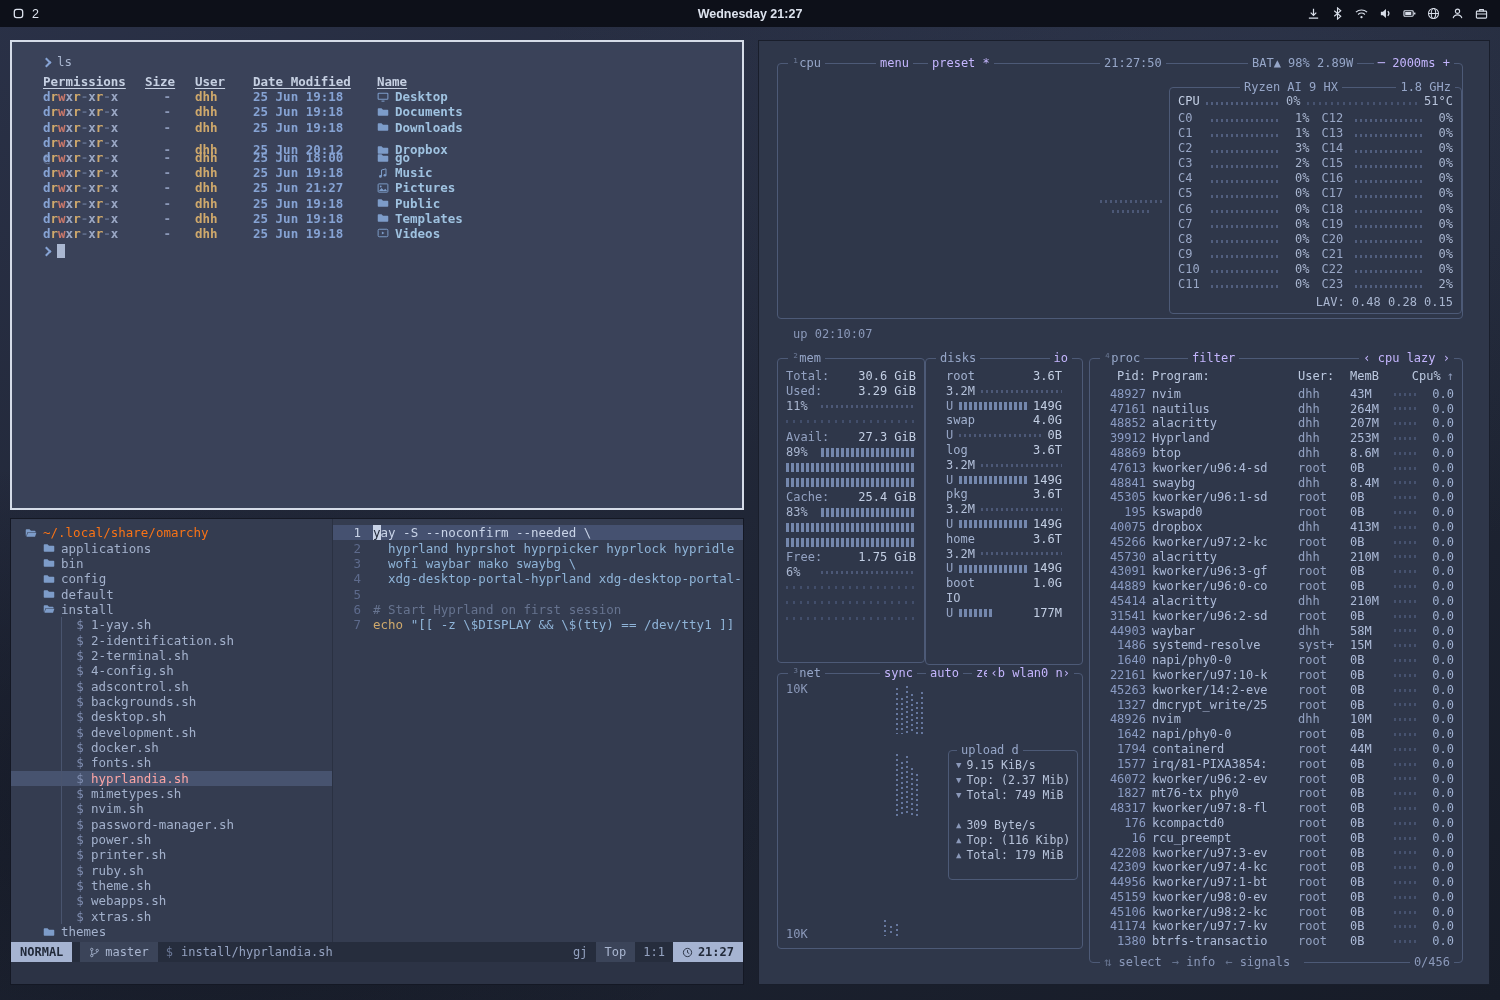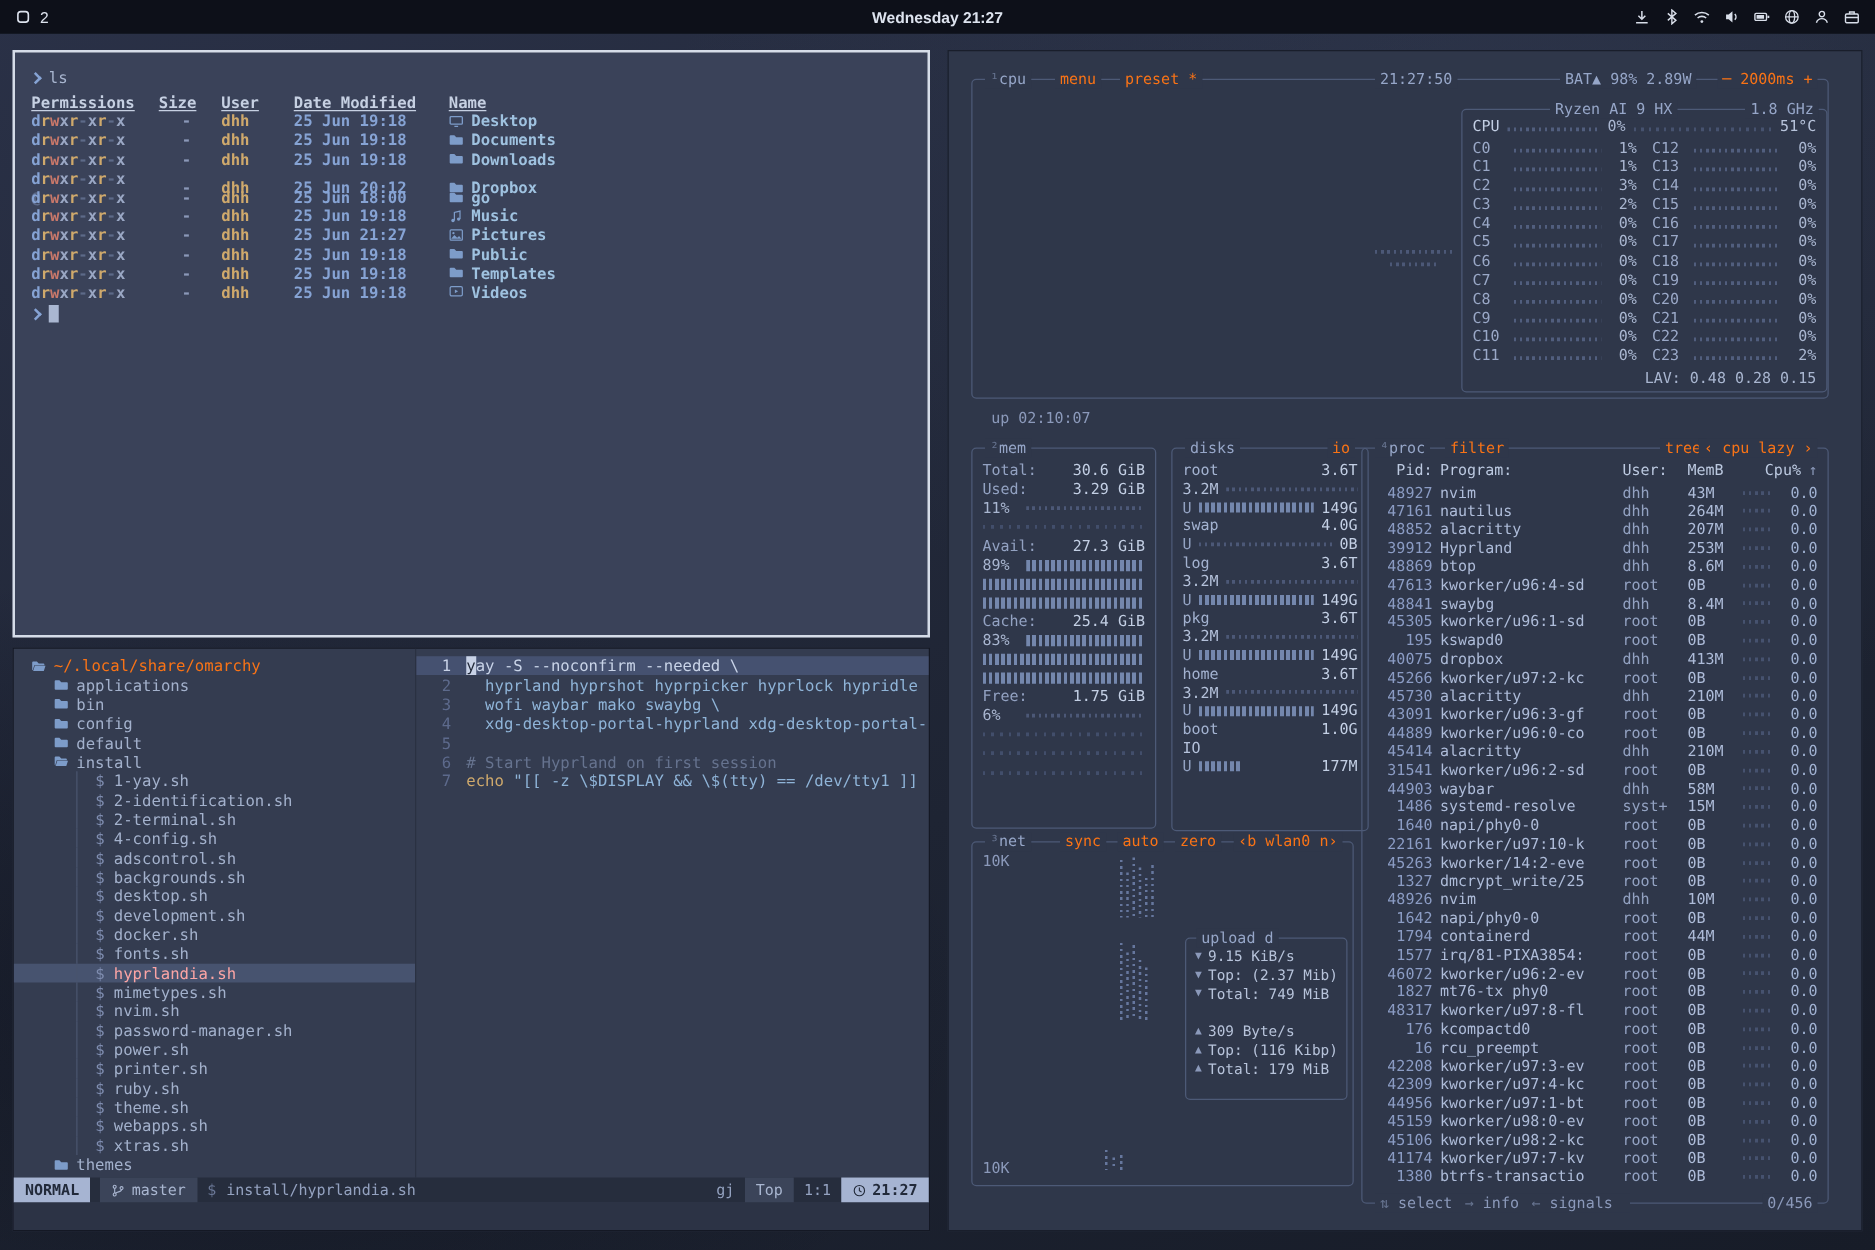--- a/index.html
+++ b/index.html
@@ -18,21 +18,21 @@
   .tb-left { display:flex; align-items:center; gap:7px; }
   .tb-center { position:absolute; left:50%; transform:translateX(-50%); font-weight:bold; }
   .tb-right { margin-left:auto; display:flex; align-items:center; gap:11px; color:#d8dee9; }
   .tray-btn svg, .ws-icon svg { width:13px; height:13px; display:block; }
 
   
   .win { position:absolute; }
 
   
   .ls-win { left:10px; top:40px; width:734px; height:470px; background:#3a4259;
-    border:2px solid #d5dce8; padding:10px 13px; color:#a9b6d0;
+    border:2px solid #d5dce8; padding:10px 31px; color:#a9b6d0;
     font-size:12.5px; line-height:15.2px; }
   .prompt-line { display:flex; align-items:center; height:16px; margin:2px 0 4px; }
   .chev { width:7px; height:7px; border-top:2px solid #86a3d4; border-right:2px solid #86a3d4;
     transform:rotate(45deg); display:inline-block; margin-right:7px; }
   .cursor-block { width:8px; height:14px; background:#aab7d1; display:inline-block; }
   .ls-grid { display:grid; grid-template-columns:78px 26px 34px 100px 1fr; column-gap:24px;
     height:15.2px; align-items:center;font-weight:bold; }
   .ls-head span { text-decoration:underline; text-underline-offset:2px; color:#c6d0e2; }
   .ls-head .h-size { text-align:right; }
   .perms span { display:inline-block; }
@@ -79,21 +79,21 @@
   .sl-dim { color:#6b7897; }
   .sl-spacer { flex:1; }
   .sl-badge svg, .sl-seg svg { width:11px; height:11px; }
   .cmdline { height:22px; background:#2c3345; }
 
   
   .btop-win { left:758px; top:40px; width:732px; height:945px; background:#2f374a;
     border:1px solid #191e2b; font-size:12px; line-height:14.8px; color:#9aa8c7; }
   .box { position:absolute; border:1px solid #4d5a77; border-radius:4px; }
   .btitle { position:absolute; top:-8px; background:#2f374a; padding:0 4px; color:#96a6c8; white-space:nowrap; }
-  .btitle.btn { color:#f97316; }
+  .btitle.btn { color:#c4b5fd;margin-left:32px; }
   .bkey { color:#66738f; }
   .bfoot { position:absolute; bottom:-8px; background:#2f374a; padding:0 4px; white-space:nowrap; color:#8b99ba; }
   .cpu-box { left:18px; top:22px; width:686px; height:256px; }
   .cdots { position:absolute; height:3px;
     background:repeating-linear-gradient(90deg,#4c5877 0 2px,transparent 2px 5px); }
   .cpu-inner { position:absolute; left:391px; top:23px; width:293px; height:227px;
     border:1px solid #4d5a77; border-radius:4px; }
   .cpu-total { display:flex; align-items:center; gap:6px; padding:6px 8px 0; }
   .ct-label { color:#c3cfe4; }
   .ct-meter { flex:2; height:3px; margin-top:5px;
@@ -115,21 +115,21 @@
   .mem-box { left:18px; top:317px; width:148px; height:305px; padding:10px 8px 0; }
   .mrow { display:flex; align-items:center; height:15.1px; gap:5px; }
   .mlabel { color:#93a2c2;text-align:right; }
   .mval { margin-left:auto; color:#c3cfe4; }
   .mpct { color:#a9b6d0; width:30px; flex:none; }
   .mmeter { flex:1; }
   .m-lo { height:3px; background:repeating-linear-gradient(90deg,#4c5877 0 2px,transparent 2px 5px); }
   .m-hi { height:9px; background:repeating-linear-gradient(90deg,#7487ad 0 3px,transparent 3px 5px); }
   .m-dots { height:3px; background:repeating-linear-gradient(90deg,#424e6b 0 2px,transparent 2px 7px); }
 
-  .disks-box { left:178px; top:317px; width:158px; height:307px; padding:10px 8px 0; }
+  .disks-box { left:166px; top:317px; width:158px; height:307px; padding:10px 20px 0; }
   .drow { display:flex; align-items:center; height:14.8px; gap:6px; }
   .dname { color:#a3b2d0; } .dsize { margin-left:auto; color:#c3cfe4; }
   .dused { color:#b4c1da; } .dU { color:#93a2c2; } .dfree { color:#c3cfe4; margin-left:auto; }
   .dmeter { flex:1; height:8px; background:repeating-linear-gradient(90deg,#7487ad 0 3px,transparent 3px 5px); }
   .dmeter.lo { height:3px; background:repeating-linear-gradient(90deg,#4c5877 0 2px,transparent 2px 5px); }
   .dmeter.short { flex:0 0 34px; }
 
   .net-box { left:18px; top:632px; width:306px; height:276px; }
   .nscale { position:absolute; left:8px; color:#8b99ba; }
   .net-graph { position:absolute; inset:0; }

